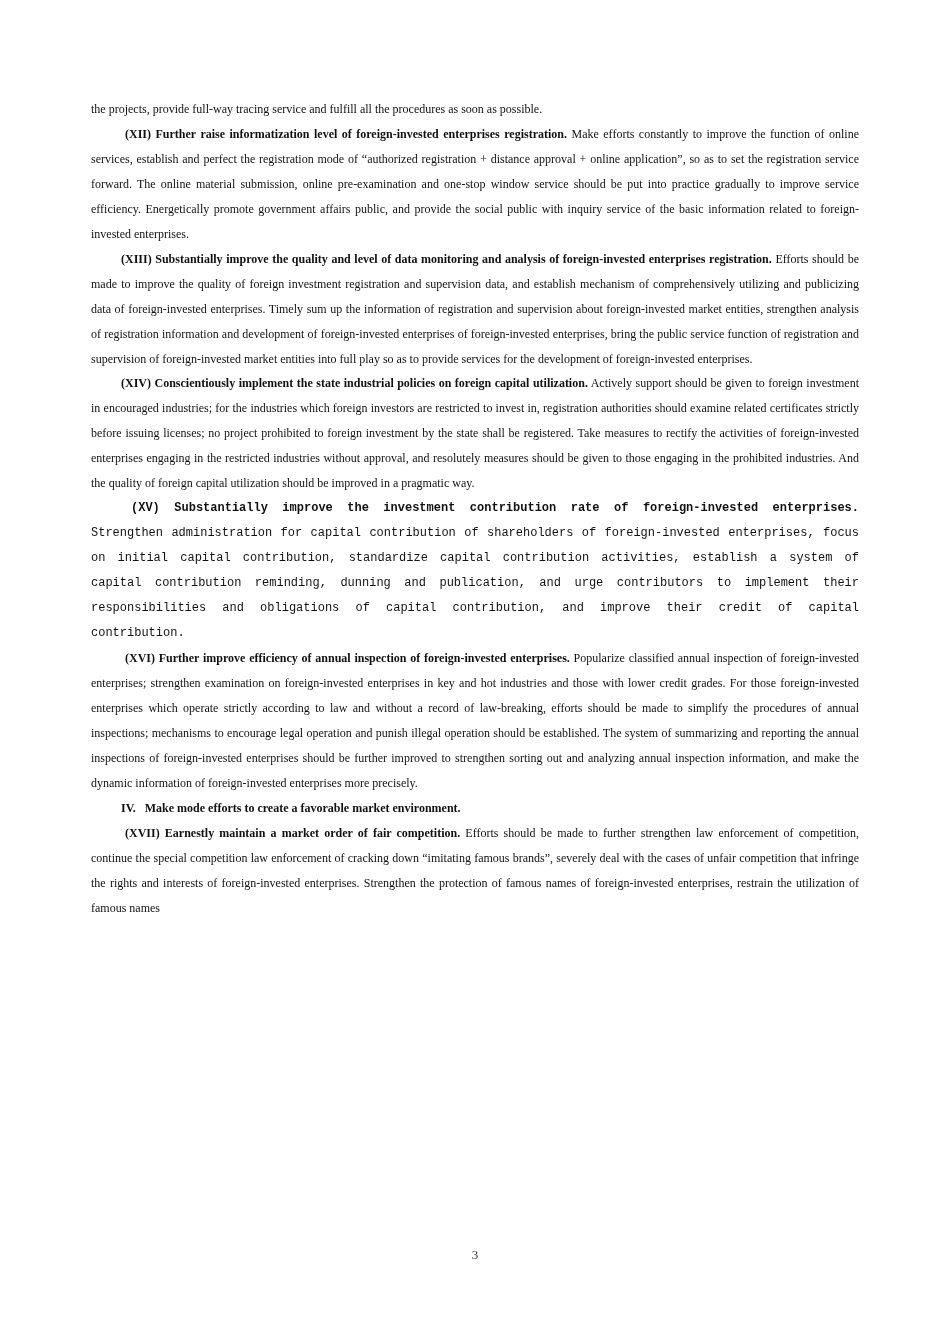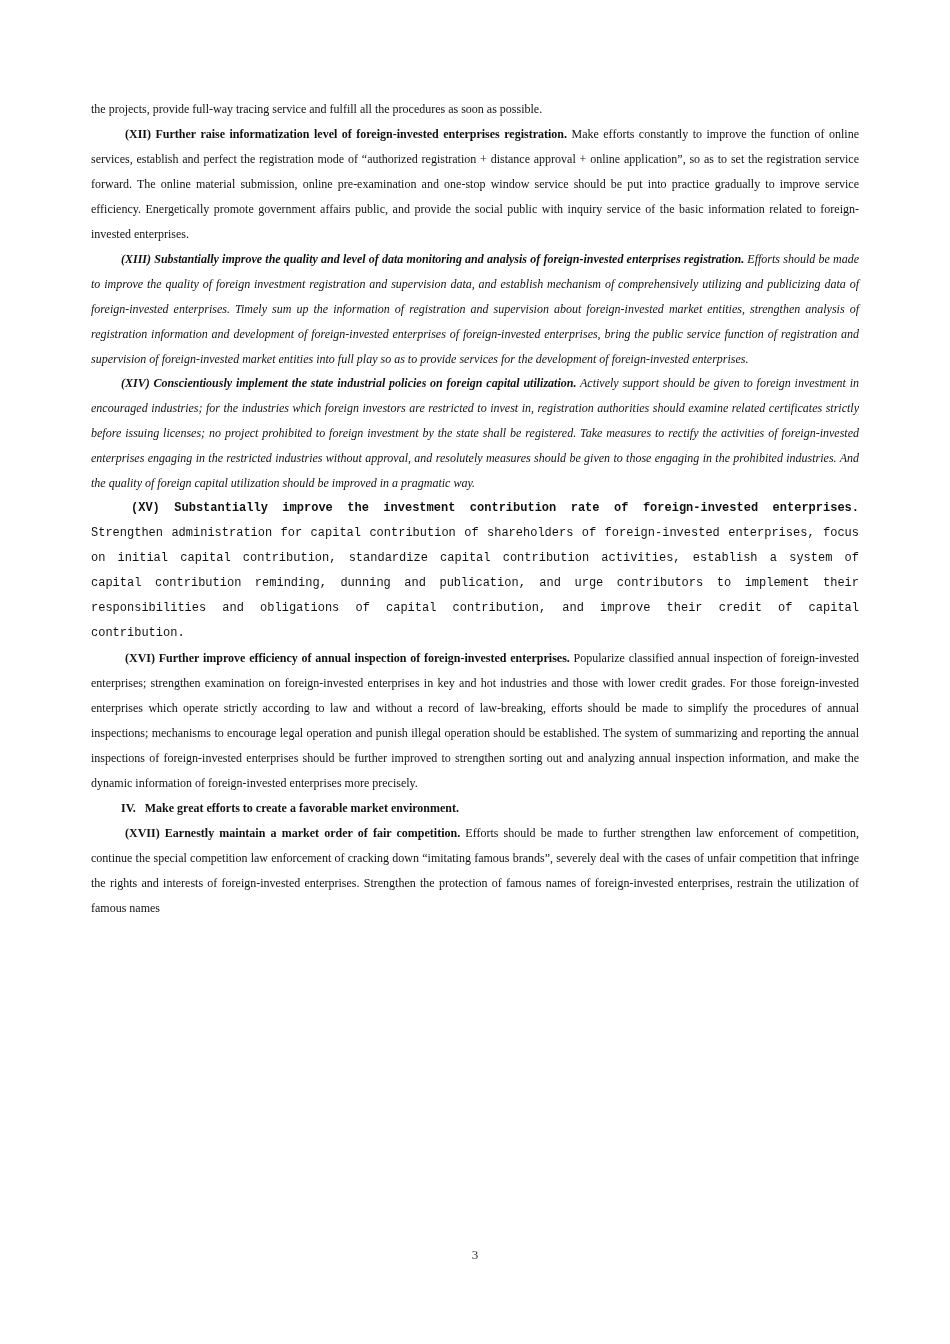--- a/index.html
+++ b/index.html
@@ -9,21 +9,21 @@
     left: 91px;
     top: 97px;
     width: 768px;
     font-family: "Liberation Serif", "DejaVu Serif", serif;
     font-size: 12px;
     line-height: 24.95px;
     color: #111111;
     text-align: justify;
   }
   .page p { margin: 0; }
-  .indent { text-indent: 30px; font-style: italic; }
+  .indent { text-indent: 30px; }
   .indent2 { text-indent: 34px; }
   .indent3 { text-indent: 40px; font-family: Liberation Mono, monospace; }
   .bold { font-weight: bold; }
   .section-heading { text-indent: 30px; font-weight: bold; text-align: left; }
   .page-number {
     position: absolute;
     top: 1247px;
     left: 0;
     width: 950px;
     text-align: center;
@@ -41,18 +41,18 @@
   <p class="indent2"><span class="bold">(XII) Further raise informatization level of foreign-invested enterprises registration.</span><span> Make efforts constantly to improve the function of online services, establish and perfect the registration mode of “authorized registration + distance approval + online application”, so as to set the registration service forward. The online material submission, online pre-examination and one-stop window service should be put into practice gradually to improve service efficiency. Energetically promote government affairs public, and provide the social public with inquiry service of the basic information related to foreign-invested enterprises.</span></p>
 
   <p class="indent"><span class="bold">(XIII) Substantially improve the quality and level of data monitoring and analysis of foreign-invested enterprises registration.</span><span> Efforts should be made to improve the quality of foreign investment registration and supervision data, and establish mechanism of comprehensively utilizing and publicizing data of  foreign-invested enterprises. Timely sum up the information of registration and supervision about foreign-invested market entities, strengthen analysis of registration information and development of foreign-invested enterprises of foreign-invested enterprises, bring the public service function of registration and supervision of foreign-invested market entities into full play so as to provide services for the development of foreign-invested enterprises.</span></p>
 
   <p class="indent"><span class="bold">(XIV) Conscientiously implement the state industrial policies on foreign capital utilization.</span><span> Actively support should be given to foreign investment in encouraged industries; for the industries which foreign investors are restricted to invest in, registration authorities should examine related certificates strictly before issuing licenses; no project prohibited to foreign investment by the state shall be registered. Take measures to rectify the activities of foreign-invested enterprises engaging in the restricted industries without approval, and resolutely measures should be given to those engaging in the prohibited industries. And the quality of foreign capital utilization should be improved in a pragmatic way.</span></p>
 
   <p class="indent3"><span class="bold">(XV) Substantially improve the investment contribution rate of foreign-invested enterprises.</span><span> Strengthen administration for capital contribution of shareholders of foreign-invested enterprises, focus on initial capital contribution, standardize capital contribution activities, establish a system of capital contribution reminding, dunning and publication, and urge contributors to implement their responsibilities and obligations of capital contribution, and improve their credit of capital contribution.</span></p>
 
   <p class="indent2"><span class="bold">(XVI) Further improve efficiency of annual inspection of foreign-invested enterprises.</span><span> Popularize classified annual inspection of foreign-invested enterprises; strengthen examination on foreign-invested enterprises in key and hot industries and those with lower credit grades. For those foreign-invested enterprises which operate strictly according to law and without a record of law-breaking, efforts should be made to simplify the procedures of annual inspections; mechanisms to encourage legal operation and punish illegal operation should be established. The system of summarizing and reporting the annual inspections of foreign-invested enterprises should be further improved to strengthen sorting out and analyzing annual inspection information, and make the dynamic information of foreign-invested enterprises more precisely.</span></p>
 
-  <p class="section-heading" style="white-space: pre;">IV.   Make great efforts to create a favorable market environment.</p>
+  <p class="section-heading" style="white-space: pre;">IV.   Make mode efforts to create a favorable market environment.</p>
 
   <p class="indent2"><span class="bold">(XVII) Earnestly maintain a market order of fair competition.</span><span> Efforts should be made to further strengthen law enforcement of competition, continue the special competition law enforcement of cracking down  “imitating famous brands”, severely deal with the cases of unfair competition that infringe the rights and interests of foreign-invested enterprises. Strengthen the protection of famous names of foreign-invested enterprises, restrain the utilization of famous names</span></p>
 </div>
 
 <div class="page-number">3</div>
 
 </body></html>

